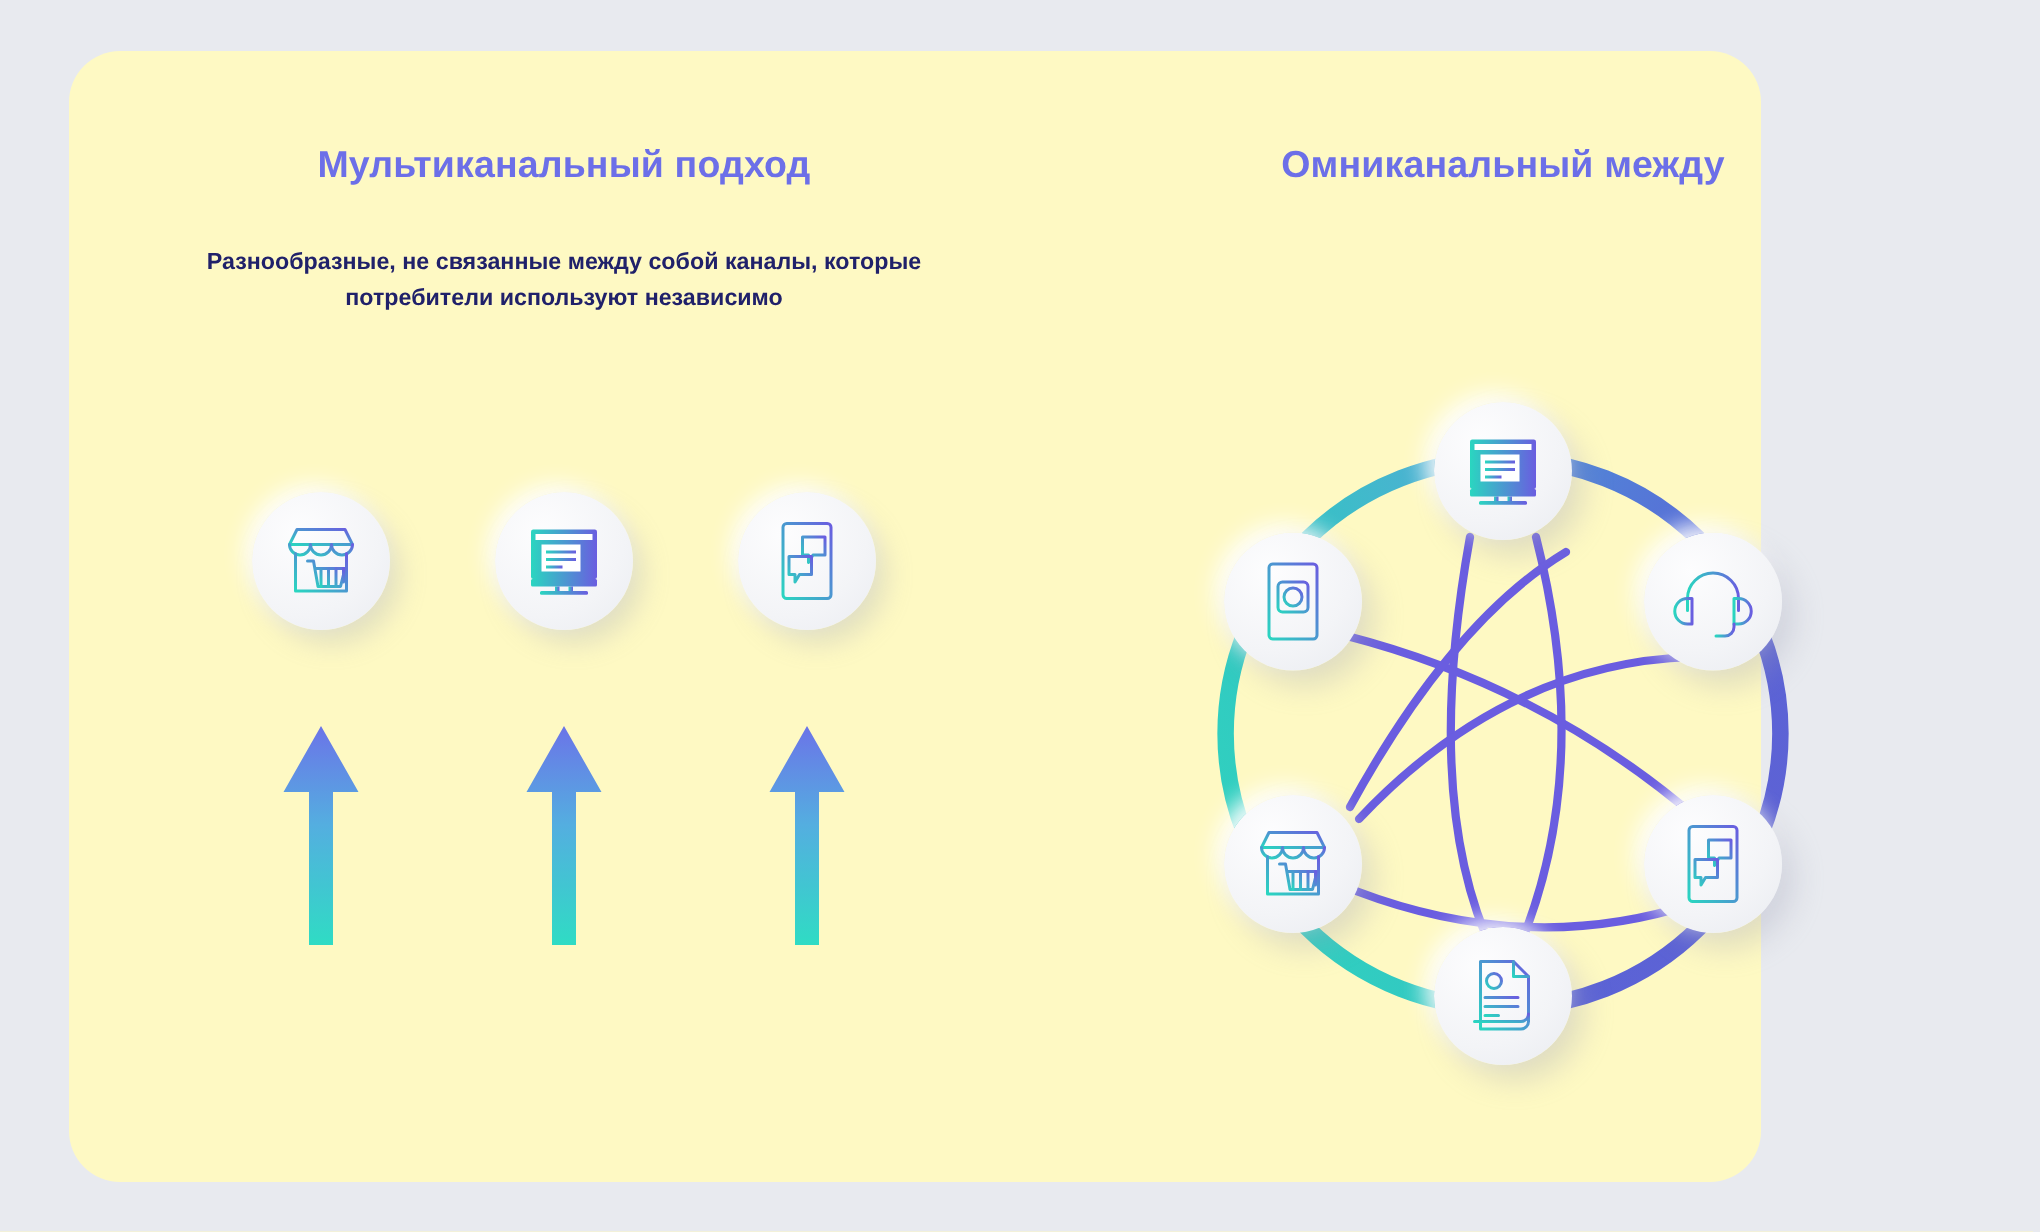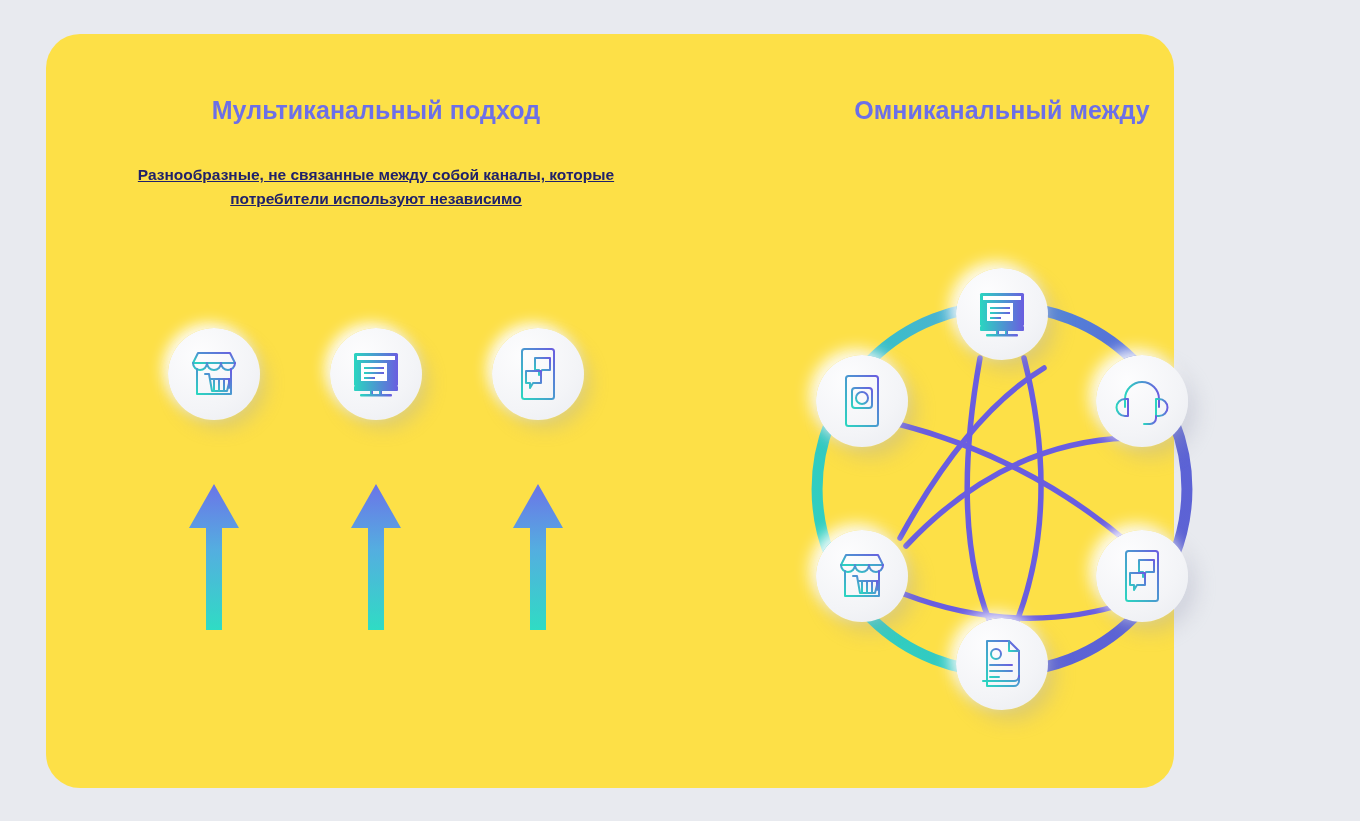--- a/index.html
+++ b/index.html
@@ -15,21 +15,21 @@
     font-family: "Liberation Sans", sans-serif;
     position: relative;
   }
 
   #card {
     position: absolute;
     left: 46px;
     top: 34px;
     width: 1128px;
     height: 754px;
-    background: #fde047;
+    background: #fef9c3;
     border-radius: 34px;
   }
 
   
   .panel {
     position: absolute;
     top: 0;
     height: 100%;
   }
   #panel-multi  { left: 20px;  width: 620px; }
@@ -45,21 +45,20 @@
   }
 
   .panel-desc {
     text-align: center;
     font-size: 15.5px;
     font-weight: bold;
     color: #20216a;
     line-height: 1.55;
     margin-top: 38px;
     padding: 0 40px;
-    text-decoration: underline;
   }
 
   
   #multi-icons {
     position: absolute;
     top: 294px;
     left: 0;
     width: 100%;
     display: flex;
     justify-content: center;

